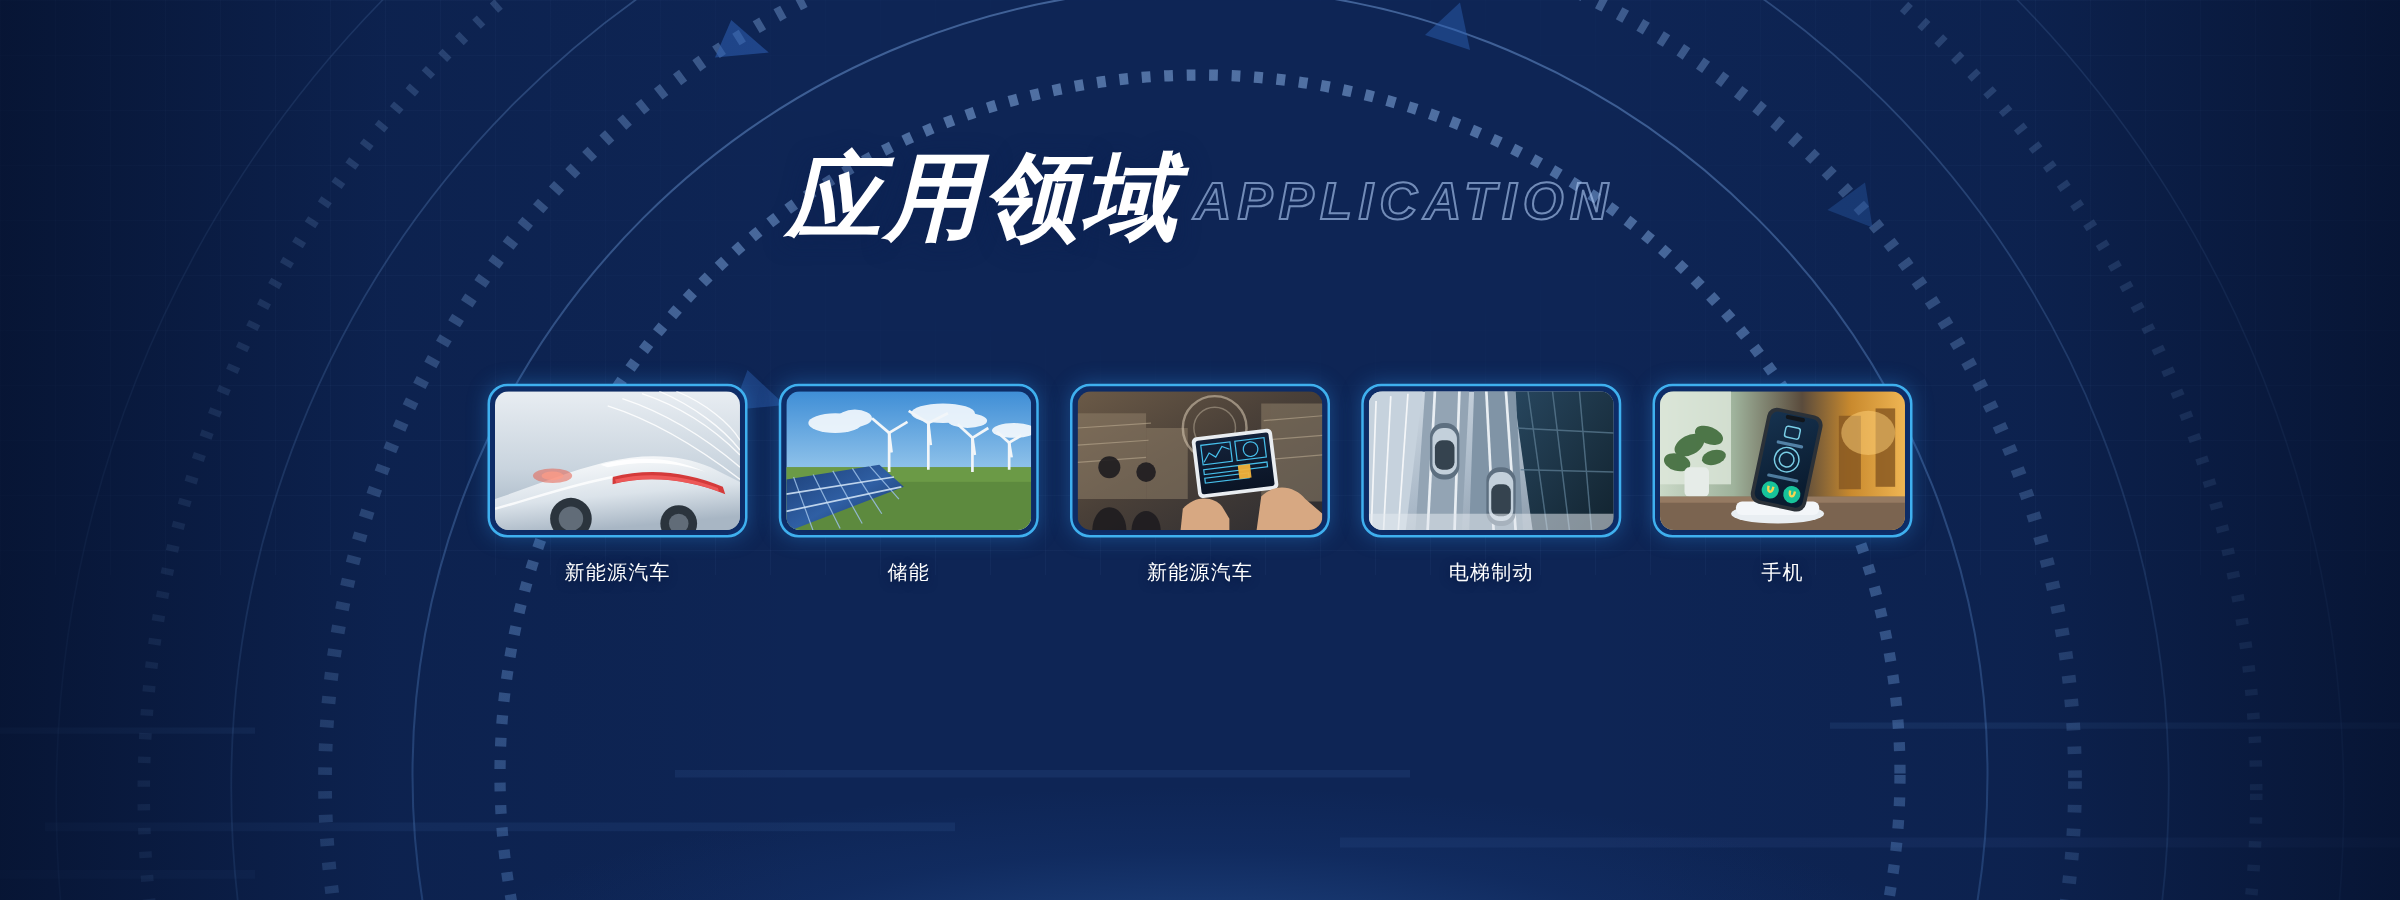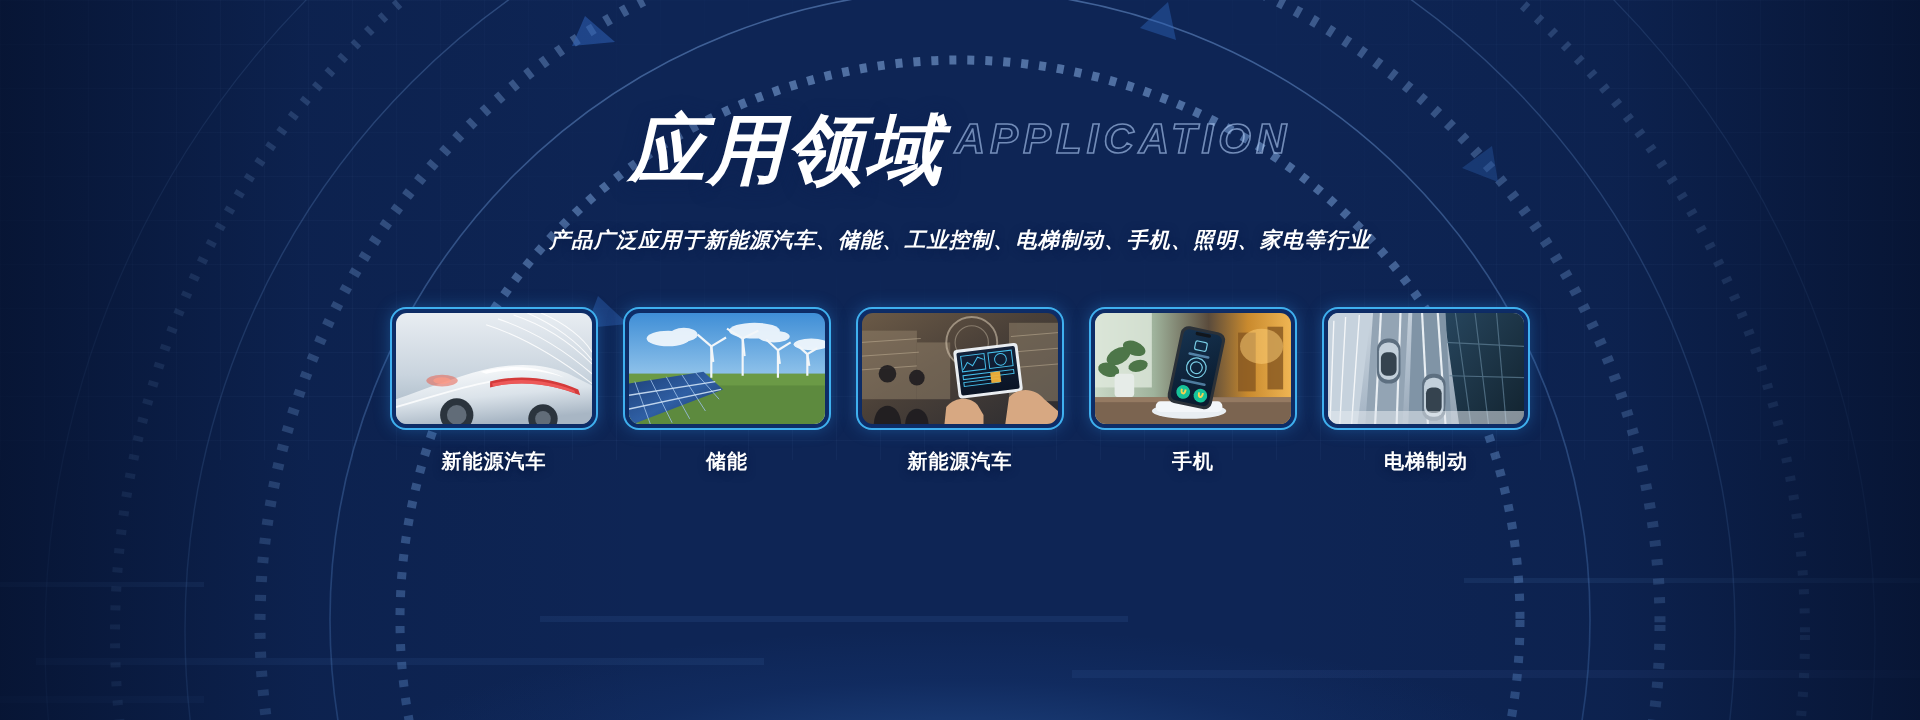--- a/index.html
+++ b/index.html
@@ -54,21 +54,21 @@
   .floor-glow{
     position:absolute; left:0; right:0; bottom:0; height:230px;
     background:radial-gradient(ellipse 820px 190px at 50% 120%, rgba(70,140,230,.30) 0%, rgba(40,95,185,.10) 45%, rgba(0,0,0,0) 72%);
   }
   
   .streaks{ position:absolute; left:0; right:0; bottom:0; height:200px; opacity:.5; }
 
   
   .head{ position:absolute; left:0; right:0; top:112px; text-align:center; }
   .title-row{
-    display:flex; justify-content:center; gap:10px;
+    display:flex; align-items:center; justify-content:center; gap:10px;
     height:92px;
   }
   .title-cn{
     font-size:76px; font-weight:bold; color:#fff; letter-spacing:3px;
     font-style:italic;
     line-height:1;
     text-shadow:0 3px 18px rgba(10,30,80,.65);
     font-family:"DejaVu Sans","Liberation Sans",sans-serif;
   }
   .title-en{
@@ -103,21 +103,21 @@
     overflow:hidden;
   }
   .thumb{
     width:100%; height:100%;
     border-radius:11px;
     overflow:hidden;
     position:relative;
   }
   .card-label{
     margin-top:18px; text-align:center;
-    font-size:20px; font-weight:bold; color:#ffffff; letter-spacing:1px;
+    font-size:16px; font-weight:normal; color:#ffffff; letter-spacing:1px;
     text-shadow:0 2px 8px rgba(6,22,62,.9);
     font-family:"DejaVu Sans","Liberation Sans",sans-serif;
   }
 
   
   .art{ position:absolute; inset:0; }
 </style>
 </head>
 <body>
 
@@ -168,21 +168,20 @@
     </svg>
   </div>
 
   <div class="vignette"></div>
 
   <div class="head">
     <div class="title-row">
       <span class="title-cn">应用领域</span>
       <span class="title-en">APPLICATION</span>
     </div>
-    <div class="subtitle">产品广泛应用于新能源汽车、储能、工业控制、电梯制动、手机、照明、家电等行业</div>
   </div>
 
   <div class="cards">
 
     <div class="card">
       <div class="card-frame">
         <div class="thumb">
           <svg class="art" viewBox="0 0 200 115" preserveAspectRatio="xMidYMid slice">
             <defs>
               <linearGradient id="evBg" x1="0" y1="0" x2="0" y2="1">
@@ -350,20 +349,75 @@
         </div>
       </div>
       <div class="card-label">新能源汽车</div>
     </div>
 
     <div class="card">
       <div class="card-frame">
         <div class="thumb">
           <svg class="art" viewBox="0 0 200 115" preserveAspectRatio="xMidYMid slice">
             <defs>
+              <linearGradient id="elvBg" x1="0" y1="0" x2="1" y2="1">
+                <stop offset="0%" stop-color="#d5dee6"></stop>
+                  <stop offset="50%" stop-color="#aab9c8"></stop>
+                <stop offset="100%" stop-color="#7f8f9f"></stop>
+              </linearGradient>
+              <linearGradient id="glass" x1="0" y1="0" x2="1" y2="1">
+                <stop offset="0%" stop-color="#27465e"></stop>
+                  <stop offset="100%" stop-color="#12232f"></stop>
+              </linearGradient>
+            </defs>
+            <rect width="200" height="115" fill="url(#elvBg)"></rect>
+            <polygon points="0,0 44,0 30,115 0,115" fill="#c6d2dd"></polygon>
+            <g stroke="#ffffff" stroke-width="1.4" opacity=".8">
+              <path d="M6 8 L2 115"></path>
+                <path d="M18 4 L12 115"></path>
+                <path d="M32 2 L24 115"></path>
+            </g>
+            <polygon points="118,0 200,0 200,115 134,115" fill="url(#glass)"></polygon>
+            <g stroke="#5d7d93" stroke-width="1.2" opacity=".75">
+              <path d="M130 0 L146 115"></path>
+                <path d="M150 0 L164 115"></path>
+                <path d="M172 0 L182 115"></path>
+              <path d="M120 30 L200 34"></path>
+                <path d="M124 64 L200 66"></path>
+            </g>
+
+            <polygon points="46,0 82,0 76,115 38,115" fill="#93a4b4"></polygon>
+            <polygon points="86,0 120,0 126,115 82,115" fill="#8094a6"></polygon>
+            <g stroke="#eef3f7" stroke-width="2.2" opacity=".95">
+              <path d="M54 0 L48 115"></path>
+                <path d="M74 0 L70 115"></path>
+              <path d="M96 0 L102 115"></path>
+                <path d="M112 0 L120 115"></path>
+            </g>
+
+            <g>
+              <rect x="50" y="26" width="24" height="46" rx="11" fill="#5d6f80"></rect>
+              <rect x="52" y="30" width="20" height="38" rx="9" fill="#c3d0db"></rect>
+              <rect x="54" y="40" width="16" height="24" rx="6" fill="#35434f"></rect>
+              <rect x="96" y="62" width="24" height="48" rx="11" fill="#5d6f80"></rect>
+              <rect x="98" y="66" width="20" height="40" rx="9" fill="#c3d0db"></rect>
+              <rect x="100" y="76" width="16" height="26" rx="6" fill="#35434f"></rect>
+            </g>
+            <rect x="0" y="100" width="200" height="15" fill="#e4eaef" opacity=".55"></rect>
+          </svg>
+        </div>
+      </div>
+      <div class="card-label">电梯制动</div>
+    </div>
+
+    <div class="card">
+      <div class="card-frame">
+        <div class="thumb">
+          <svg class="art" viewBox="0 0 200 115" preserveAspectRatio="xMidYMid slice">
+            <defs>
               <linearGradient id="roomBg" x1="0" y1="0" x2="1" y2="0">
                 <stop offset="0%" stop-color="#c9d8c6"></stop>
                   <stop offset="30%" stop-color="#9fb39c"></stop>
                 <stop offset="58%" stop-color="#5a4b3c"></stop>
                   <stop offset="78%" stop-color="#c98a2e"></stop>
                 <stop offset="100%" stop-color="#efb553"></stop>
               </linearGradient>
               <linearGradient id="scr" x1="0" y1="0" x2="0.4" y2="1">
                 <stop offset="0%" stop-color="#16324f"></stop>
                   <stop offset="100%" stop-color="#0a1c30"></stop>
@@ -407,69 +461,14 @@
               <circle cx="113" cy="83" r="7" fill="#17c39a"></circle>
               <path d="M93 80 C93 86 97 86 97 80" stroke="#f5d451" stroke-width="2" fill="none"></path>
               <path d="M111 80 C111 86 115 86 115 80" stroke="#f5d451" stroke-width="2" fill="none"></path>
             </g>
           </svg>
         </div>
       </div>
       <div class="card-label">手机</div>
     </div>
 
-    <div class="card">
-      <div class="card-frame">
-        <div class="thumb">
-          <svg class="art" viewBox="0 0 200 115" preserveAspectRatio="xMidYMid slice">
-            <defs>
-              <linearGradient id="elvBg" x1="0" y1="0" x2="1" y2="1">
-                <stop offset="0%" stop-color="#d5dee6"></stop>
-                  <stop offset="50%" stop-color="#aab9c8"></stop>
-                <stop offset="100%" stop-color="#7f8f9f"></stop>
-              </linearGradient>
-              <linearGradient id="glass" x1="0" y1="0" x2="1" y2="1">
-                <stop offset="0%" stop-color="#27465e"></stop>
-                  <stop offset="100%" stop-color="#12232f"></stop>
-              </linearGradient>
-            </defs>
-            <rect width="200" height="115" fill="url(#elvBg)"></rect>
-            <polygon points="0,0 44,0 30,115 0,115" fill="#c6d2dd"></polygon>
-            <g stroke="#ffffff" stroke-width="1.4" opacity=".8">
-              <path d="M6 8 L2 115"></path>
-                <path d="M18 4 L12 115"></path>
-                <path d="M32 2 L24 115"></path>
-            </g>
-            <polygon points="118,0 200,0 200,115 134,115" fill="url(#glass)"></polygon>
-            <g stroke="#5d7d93" stroke-width="1.2" opacity=".75">
-              <path d="M130 0 L146 115"></path>
-                <path d="M150 0 L164 115"></path>
-                <path d="M172 0 L182 115"></path>
-              <path d="M120 30 L200 34"></path>
-                <path d="M124 64 L200 66"></path>
-            </g>
-
-            <polygon points="46,0 82,0 76,115 38,115" fill="#93a4b4"></polygon>
-            <polygon points="86,0 120,0 126,115 82,115" fill="#8094a6"></polygon>
-            <g stroke="#eef3f7" stroke-width="2.2" opacity=".95">
-              <path d="M54 0 L48 115"></path>
-                <path d="M74 0 L70 115"></path>
-              <path d="M96 0 L102 115"></path>
-                <path d="M112 0 L120 115"></path>
-            </g>
-
-            <g>
-              <rect x="50" y="26" width="24" height="46" rx="11" fill="#5d6f80"></rect>
-              <rect x="52" y="30" width="20" height="38" rx="9" fill="#c3d0db"></rect>
-              <rect x="54" y="40" width="16" height="24" rx="6" fill="#35434f"></rect>
-              <rect x="96" y="62" width="24" height="48" rx="11" fill="#5d6f80"></rect>
-              <rect x="98" y="66" width="20" height="40" rx="9" fill="#c3d0db"></rect>
-              <rect x="100" y="76" width="16" height="26" rx="6" fill="#35434f"></rect>
-            </g>
-            <rect x="0" y="100" width="200" height="15" fill="#e4eaef" opacity=".55"></rect>
-          </svg>
-        </div>
-      </div>
-      <div class="card-label">电梯制动</div>
-    </div>
-
   </div>
 </div>
 
 </body></html>

